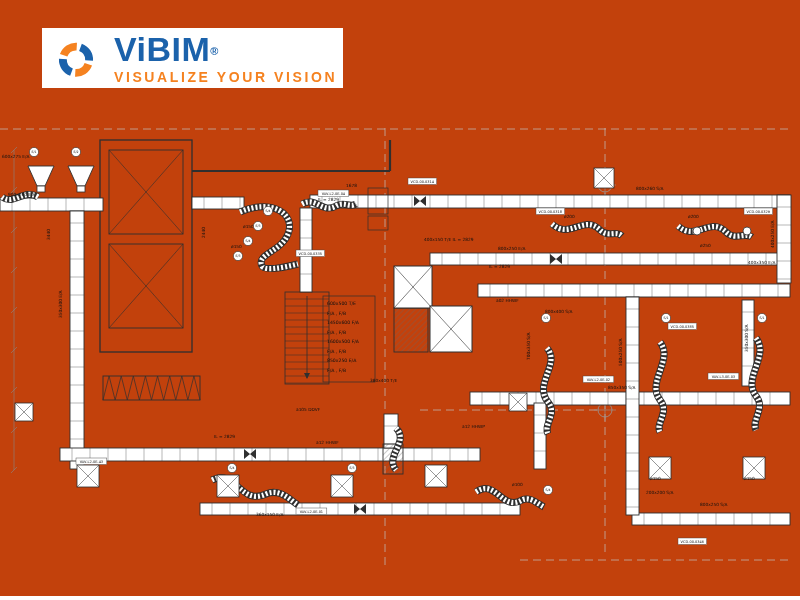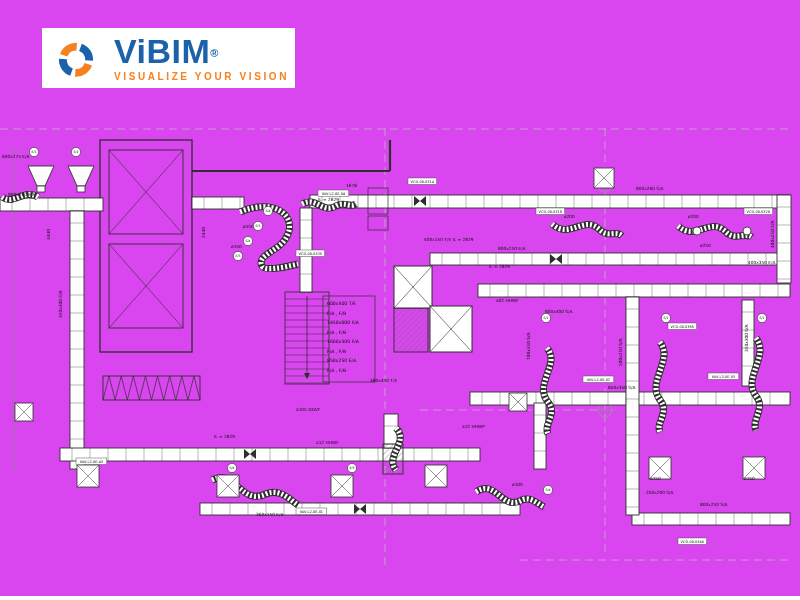--- a/index.html
+++ b/index.html
@@ -1,29 +1,29 @@
 <!DOCTYPE html>
 <html><head>
 <meta charset="utf-8">
 <style>
   html,body{margin:0;padding:0;background:#fff;}
-  .page{position:relative;width:800px;height:596px;background:#d946ef;overflow:hidden;
+  .page{position:relative;width:800px;height:596px;background:#c2410c;overflow:hidden;
         font-family:"Liberation Sans",sans-serif;}
   .plan{position:absolute;left:0;top:0;width:800px;height:600px;}
   .plan text{font-family:"DejaVu Sans",sans-serif;}
   .logo{position:absolute;left:42px;top:28px;display:flex;align-items:center;gap:10px;z-index:2;
         background:#fff;padding:2px 6px;}
   .logo-icon{width:56px;height:56px;flex:0 0 auto;}
   .ic-o{stroke:var(--accent);fill:none;stroke-width:9;stroke-dasharray:19 6;}
   .ic-b{stroke:var(--brand);fill:none;stroke-width:9;stroke-dasharray:19 6;}
   .logo-text{display:flex;flex-direction:column;}
   .brand-row{line-height:1;}
   .brand{font-size:34px;font-weight:bold;color:var(--brand);letter-spacing:0.5px;}
   .reg{font-size:11px;color:var(--brand);vertical-align:super;font-weight:bold;}
-  .tagline{font-size:10px;font-weight:bold;color:var(--accent);letter-spacing:2.6px;margin-top:3px;}
+  .tagline{font-size:14px;font-weight:bold;color:var(--accent);letter-spacing:2.6px;margin-top:3px;}
 </style>
 </head>
 <body>
 
 <div class="page" style="--brand: #1b62ab; --accent: #f58220;">
 
   <div class="logo">
     <svg class="logo-icon" viewBox="0 0 64 64">
       <g transform="rotate(20 32 34)">
         <path class="ic-o" d="M17,34 A15 15 0 0 1 32,19"></path>

